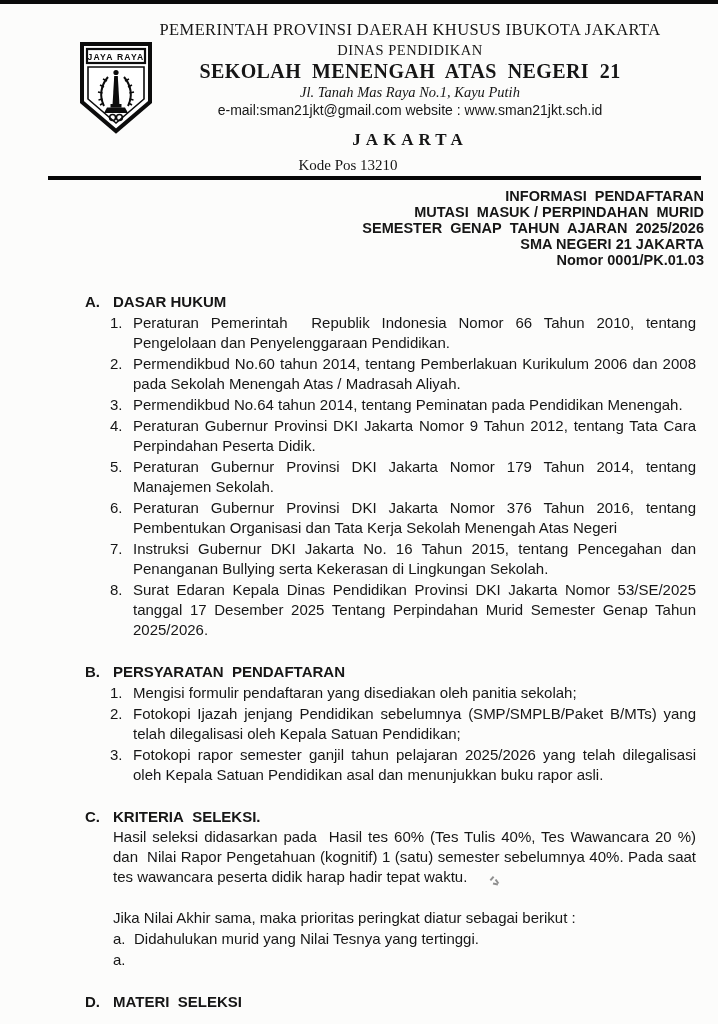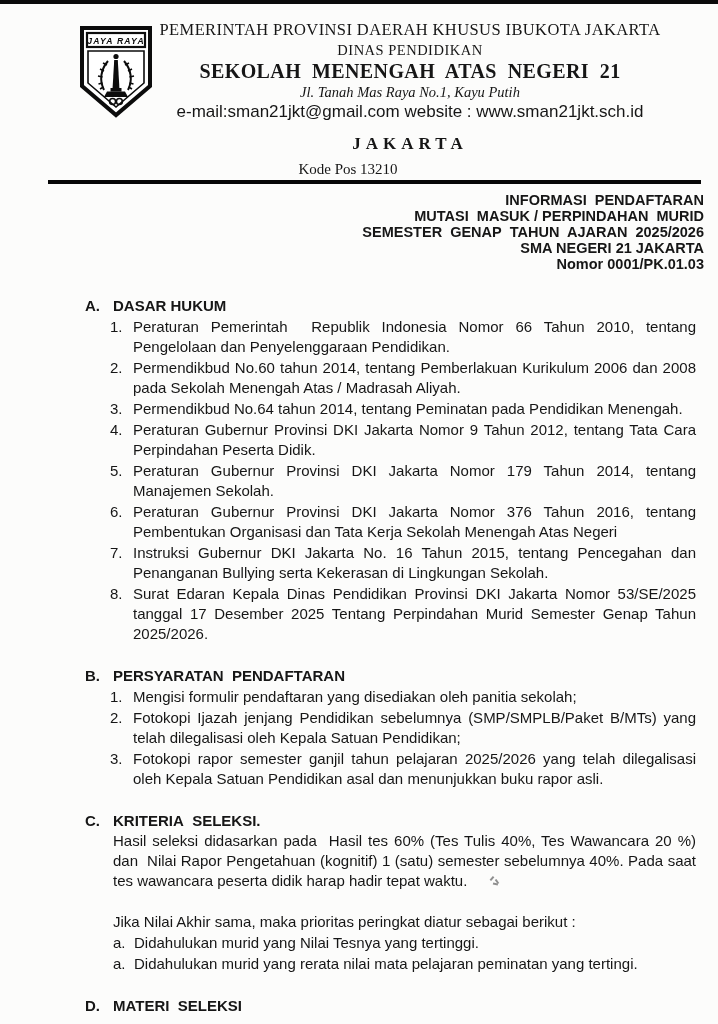--- a/index.html
+++ b/index.html
@@ -9,28 +9,28 @@
     margin:0 auto;
     background:#fcfcfb;
     overflow:hidden;
     font-family:"Liberation Sans",sans-serif;
     color:#161616;
   }
   .top-scan-bar{position:absolute;top:0;left:0;width:718px;height:4px;background:#0a0a0a;}
 
   
   .letterhead{position:relative;padding-top:20px;}
-  .emblem{position:absolute;left:78px;top:26px;width:76px;height:92px;font-style:italic;}
+  .emblem{position:absolute;left:78px;top:42px;width:76px;height:92px;}
   .lh-text{margin-left:130px;margin-right:28px;text-align:center;}
   .lh-gov{font-family:"Liberation Serif",serif;font-size:16.5px;letter-spacing:.4px;}
   .lh-dept{font-family:"Liberation Serif",serif;font-size:14.5px;margin-top:2px;letter-spacing:.5px;}
   .lh-school{font-family:"Liberation Serif",serif;font-weight:bold;font-size:20px;margin-top:1px;letter-spacing:.4px;}
   .lh-addr{font-family:"Liberation Serif",serif;font-style:italic;font-size:14.5px;margin-top:1px;}
   .lh-phone{font-family:"Liberation Serif",serif;font-size:14.5px;}
-  .lh-email{font-size:17px;margin-top:1px;}
+  .lh-email{font-size:14px;margin-top:1px;}
   .city-line{margin:12px 28px 0 130px;text-align:center;
     font-family:"Liberation Serif",serif;font-weight:bold;font-size:17px;letter-spacing:5px;}
   .kodepos{margin:7px 22px 0 0;text-align:center;
     font-family:"Liberation Serif",serif;font-size:15px;}
   .rule{margin:2px 17px 0 48px;height:4px;background:#070707;}
 
   
   .doc-title{margin:9px 14px 4px 36px;text-align:right;
     font-size:14.5px;font-weight:bold;line-height:15.9px;}
 
@@ -174,21 +174,20 @@
       </div>
       <div class="sec-body">
         <div class="para">Hasil seleksi didasarkan pada&nbsp; Hasil tes 60% (Tes Tulis 40%, Tes Wawancara 20 %) dan&nbsp; Nilai Rapor Pengetahuan (kognitif) 1 (satu) semester sebelumnya 40%. Pada saat tes wawancara peserta didik harap hadir tepat waktu.</div>
         <div class="tie-note">Jika Nilai Akhir sama, maka prioritas peringkat diatur sebagai berikut :</div>
         <div class="sub-item">
           <span class="slabel">a.</span>
           <span>Didahulukan murid yang Nilai Tesnya yang tertinggi.</span>
         </div>
         <div class="sub-item">
           <span class="slabel">a.</span>
-          <span>Didahulukan murid yang rerata nilai mata pelajaran peminatan yang tertingi.</span>
         </div>
       </div>
     </section>
 
     <section class="section">
       <div class="sec-head">
         <span class="sec-letter">D.</span>
         <span class="sec-title">MATERI&nbsp; SELEKSI</span>
       </div>
 

